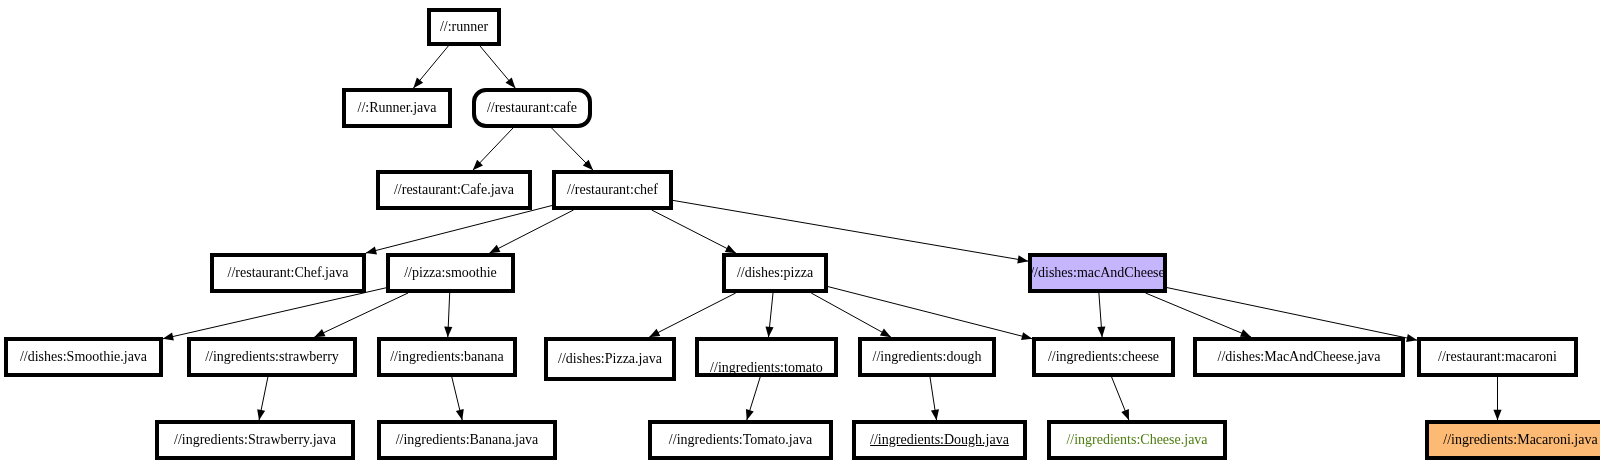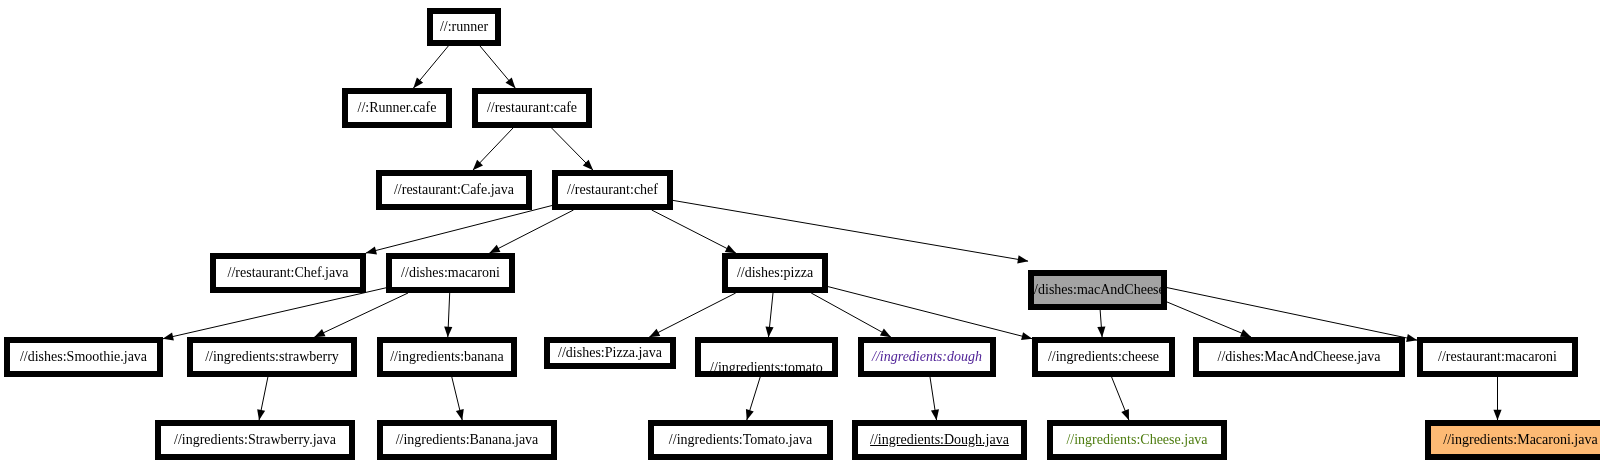--- a/index.html
+++ b/index.html
@@ -19,21 +19,21 @@
     position: absolute;
     left: 0;
     top: 0;
     width: 1600px;
     height: 468px;
   }
   .node {
     position: absolute;
     box-sizing: border-box;
     background: #ffffff;
-    border: 6px solid #be185d;
+    border: 4px solid #be185d;
     display: flex;
     align-items: center;
     justify-content: center;
   }
   .node-label {
     font-size: 14px;
     color: #000000;
     white-space: nowrap;
     letter-spacing: 0px;
   }
@@ -73,60 +73,60 @@
         <line x1="930.0" y1="377.0" x2="936.5" y2="420.0" stroke="#000000" stroke-width="1" marker-end="url(#arrowhead)"></line>
         <line x1="1111.6" y1="377.0" x2="1128.9" y2="420.0" stroke="#000000" stroke-width="1" marker-end="url(#arrowhead)"></line>
         <line x1="1497.5" y1="377.0" x2="1497.5" y2="420.0" stroke="#000000" stroke-width="1" marker-end="url(#arrowhead)"></line>
       </g>
   </svg>
   <div id="node-layer">
       <div class="node" style="left: 427px; top: 8px; width: 74px; height: 38px; background: rgb(255, 255, 255); border-color: rgb(0, 0, 0);">
         <span class="node-label" style="color: rgb(0, 0, 0);">//:runner</span>
       </div>
       <div class="node" style="left: 342px; top: 88px; width: 110px; height: 40px; background: rgb(255, 255, 255); border-color: rgb(0, 0, 0);">
-        <span class="node-label" style="color: rgb(0, 0, 0);">//:Runner.cafe</span>
+        <span class="node-label" style="color: rgb(0, 0, 0);">//:Runner.java</span>
       </div>
-      <div class="node" style="left: 472px; top: 88px; width: 120px; height: 40px; background: rgb(255, 255, 255); border-color: rgb(0, 0, 0);">
+      <div class="node" style="left: 472px; top: 88px; width: 120px; height: 40px; background: rgb(255, 255, 255); border-color: rgb(0, 0, 0); border-radius: 14px;">
         <span class="node-label" style="color: rgb(0, 0, 0);">//restaurant:cafe</span>
       </div>
       <div class="node" style="left: 376px; top: 170px; width: 156px; height: 40px; background: rgb(255, 255, 255); border-color: rgb(0, 0, 0);">
         <span class="node-label" style="color: rgb(0, 0, 0);">//restaurant:Cafe.java</span>
       </div>
       <div class="node" style="left: 552px; top: 170px; width: 121px; height: 40px; background: rgb(255, 255, 255); border-color: rgb(0, 0, 0);">
         <span class="node-label" style="color: rgb(0, 0, 0);">//restaurant:chef</span>
       </div>
       <div class="node" style="left: 210px; top: 253px; width: 156px; height: 40px; background: rgb(255, 255, 255); border-color: rgb(0, 0, 0);">
         <span class="node-label" style="color: rgb(0, 0, 0);">//restaurant:Chef.java</span>
       </div>
       <div class="node" style="left: 386px; top: 253px; width: 129px; height: 40px; background: rgb(255, 255, 255); border-color: rgb(0, 0, 0);">
-        <span class="node-label" style="color: rgb(0, 0, 0);">//dishes:macaroni</span>
+        <span class="node-label" style="color: rgb(0, 0, 0);">//pizza:smoothie</span>
       </div>
       <div class="node" style="left: 722px; top: 253px; width: 106px; height: 40px; background: rgb(255, 255, 255); border-color: rgb(0, 0, 0);">
         <span class="node-label" style="color: rgb(0, 0, 0); text-align: right;">//dishes:pizza</span>
       </div>
-      <div class="node" style="left: 1028px; top: 253px; width: 139px; height: 40px; background: #a3a3a3; border-color: rgb(0, 0, 0); margin-top: 17px;">
+      <div class="node" style="left: 1028px; top: 253px; width: 139px; height: 40px; background: #c4b5fd; border-color: rgb(0, 0, 0);">
         <span class="node-label" style="color: rgb(0, 0, 0);">//dishes:macAndCheese</span>
       </div>
       <div class="node" style="left: 4px; top: 337px; width: 159px; height: 40px; background: rgb(255, 255, 255); border-color: rgb(0, 0, 0);">
         <span class="node-label" style="color: rgb(0, 0, 0);">//dishes:Smoothie.java</span>
       </div>
       <div class="node" style="left: 187px; top: 337px; width: 170px; height: 40px; background: rgb(255, 255, 255); border-color: rgb(0, 0, 0);">
         <span class="node-label" style="color: rgb(0, 0, 0);">//ingredients:strawberry</span>
       </div>
       <div class="node" style="left: 377px; top: 337px; width: 140px; height: 40px; background: rgb(255, 255, 255); border-color: rgb(0, 0, 0);">
         <span class="node-label" style="color: rgb(0, 0, 0);">//ingredients:banana</span>
       </div>
-      <div class="node" style="left: 544px; top: 337px; width: 132px; height: 32px; background: rgb(255, 255, 255); border-color: rgb(0, 0, 0);">
+      <div class="node" style="left: 544px; top: 337px; width: 132px; height: 44px; background: rgb(255, 255, 255); border-color: rgb(0, 0, 0);">
         <span class="node-label" style="color: rgb(0, 0, 0);">//dishes:Pizza.java</span>
       </div>
       <div class="node" style="left: 695px; top: 337px; width: 143px; height: 40px; background: rgb(255, 255, 255); border-color: rgb(0, 0, 0);">
         <span class="node-label" style="color: rgb(0, 0, 0); margin-top: 22px;">//ingredients:tomato</span>
       </div>
       <div class="node" style="left: 858px; top: 337px; width: 138px; height: 40px; background: rgb(255, 255, 255); border-color: rgb(0, 0, 0);">
-        <span class="node-label" style="color: #4c1d95; font-style: italic;">//ingredients:dough</span>
+        <span class="node-label" style="color: #000000;">//ingredients:dough</span>
       </div>
       <div class="node" style="left: 1032px; top: 337px; width: 143px; height: 40px; background: rgb(255, 255, 255); border-color: rgb(0, 0, 0);">
         <span class="node-label" style="color: rgb(0, 0, 0);">//ingredients:cheese</span>
       </div>
       <div class="node" style="left: 1193px; top: 337px; width: 212px; height: 40px; background: rgb(255, 255, 255); border-color: rgb(0, 0, 0);">
         <span class="node-label" style="color: rgb(0, 0, 0);">//dishes:MacAndCheese.java</span>
       </div>
       <div class="node" style="left: 1417px; top: 337px; width: 161px; height: 40px; background: rgb(255, 255, 255); border-color: rgb(0, 0, 0);">
         <span class="node-label" style="color: rgb(0, 0, 0);">//restaurant:macaroni</span>
       </div>

